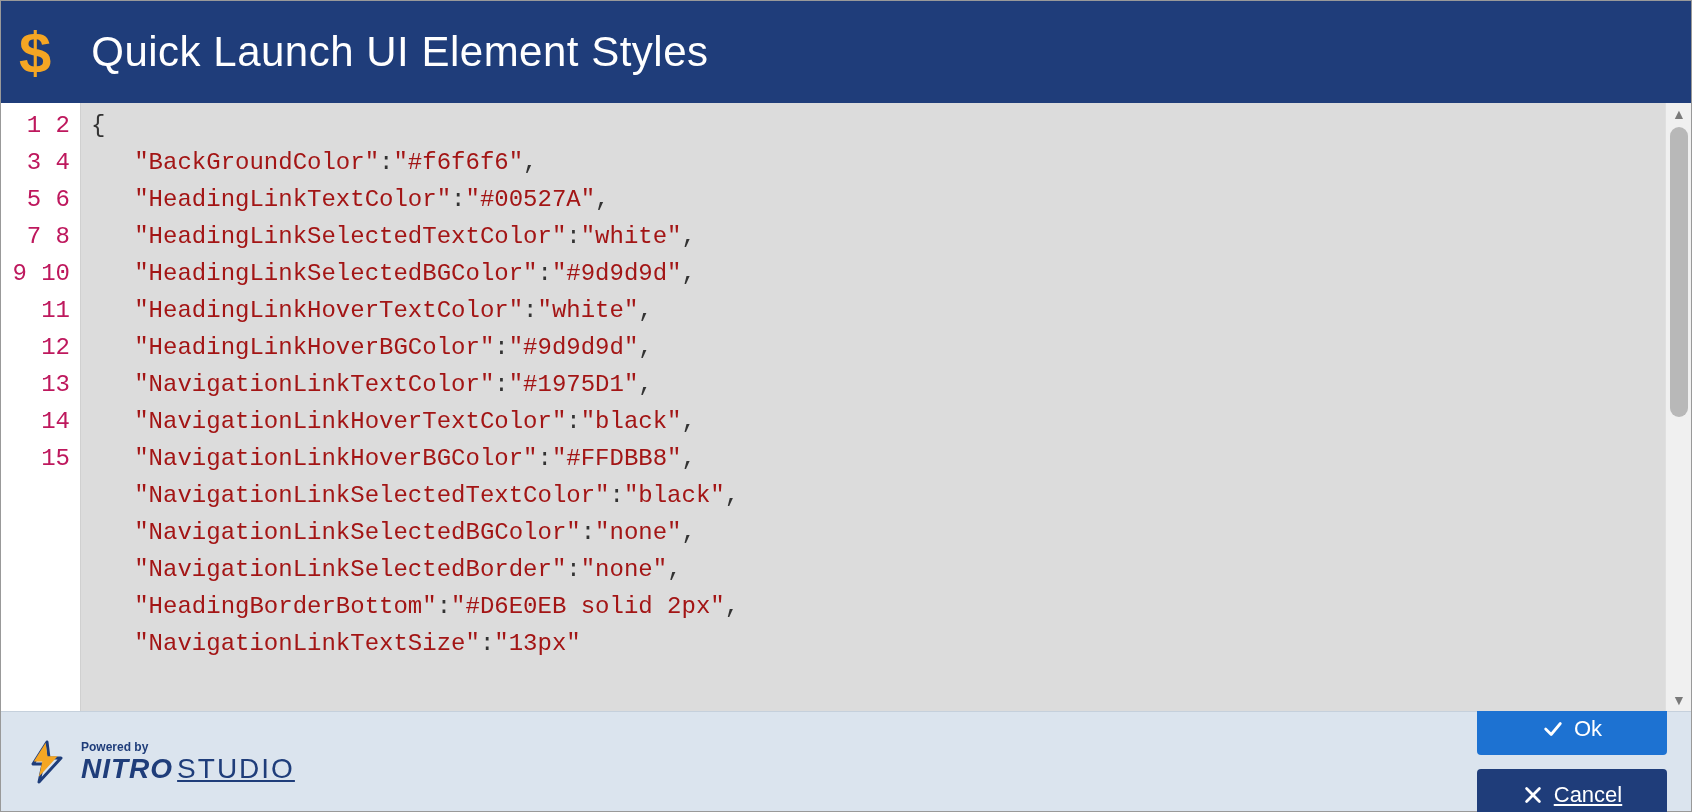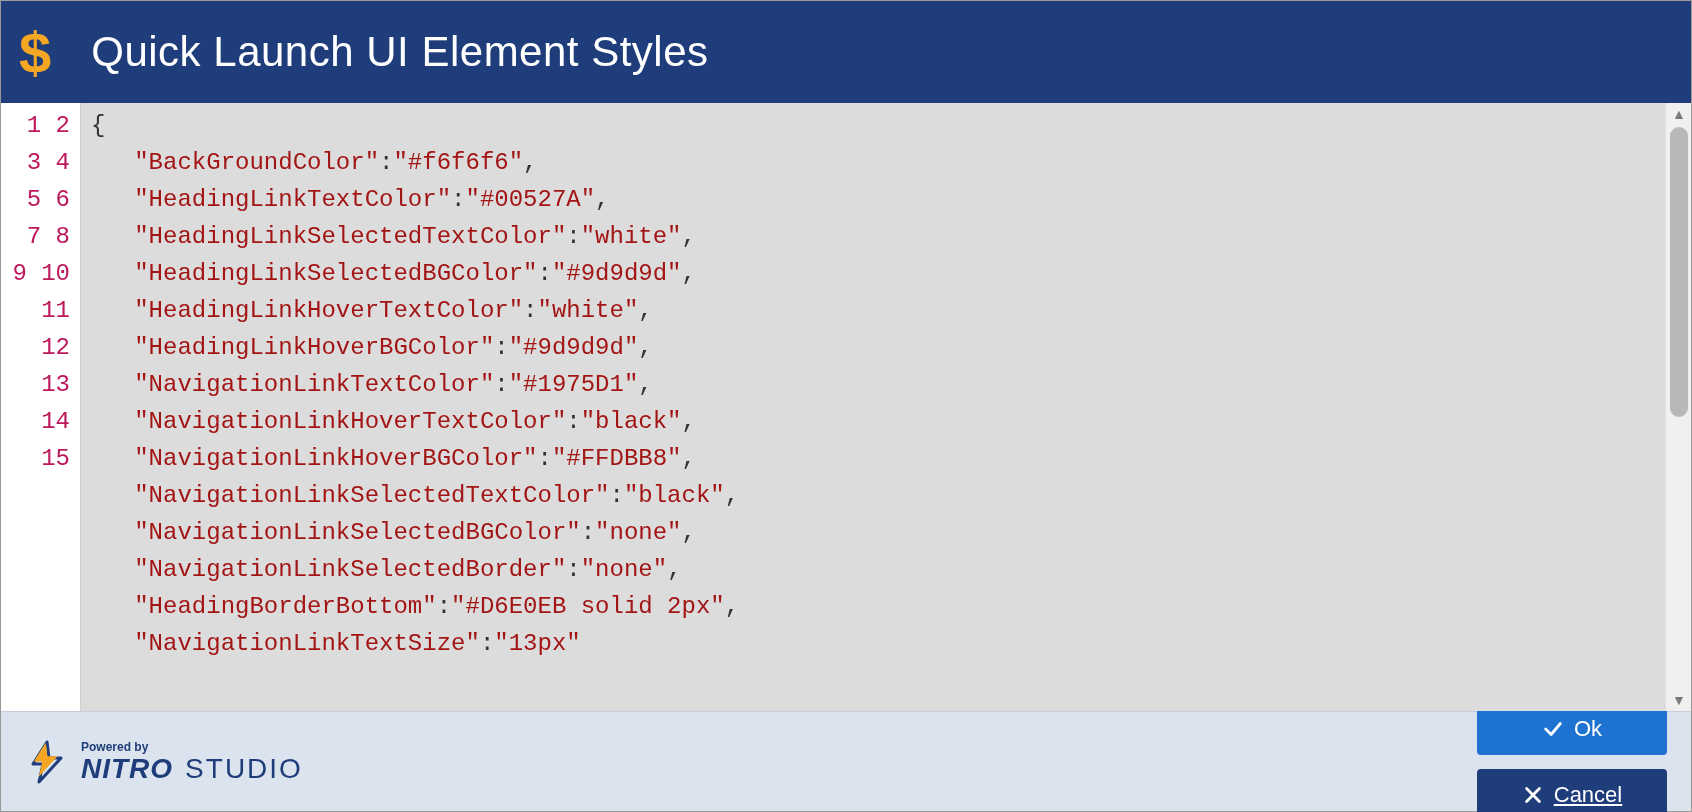--- a/index.html
+++ b/index.html
@@ -27,21 +27,21 @@
   .thumb { position: absolute; top: 24px; left: 4px; width: 18px; height: 290px; background: #b8b8b8; border-radius: 9px; }
 
   
   .footer { height: 100px; background: #dbe4ee; display: flex; align-items: center; justify-content: space-between; padding: 0 24px; border-top: 1px solid #c5d0dc; }
   .brand { display: flex; align-items: center; gap: 12px; }
   .brand-logo { width: 44px; height: 44px; position: relative; }
   .brand-text { line-height: 1; }
   .brand-text .pw { font-size: 12px; color: #1f3d7a; font-weight: 600; margin-bottom: 2px; }
   .brand-text .main { font-size: 28px; color: #1f3d7a; }
   .brand-text .main .bold { font-weight: 800; font-style: italic; letter-spacing: 1px; }
-  .brand-text .main .light { font-weight: 300; letter-spacing: 2px; margin-left: 12px; }
+  .brand-text .main .light { font-weight: 300; letter-spacing: 2px; margin-left: 4px; text-decoration: underline; }
 
   .btns { display: flex; gap: 14px; flex-direction: column; }
   .btn { display: flex; align-items: center; justify-content: center; gap: 10px; font-size: 22px; padding: 0 28px; height: 52px; border-radius: 4px; cursor: pointer; border: none; color: #fff; }
   .btn-ok { background: #1d72d2; min-width: 180px; }
   .btn-cancel { background: #1f3d7a; min-width: 190px; text-decoration: underline; }
   .btn svg { width: 22px; height: 22px; }
 </style>
 </head>
 <body>
 

